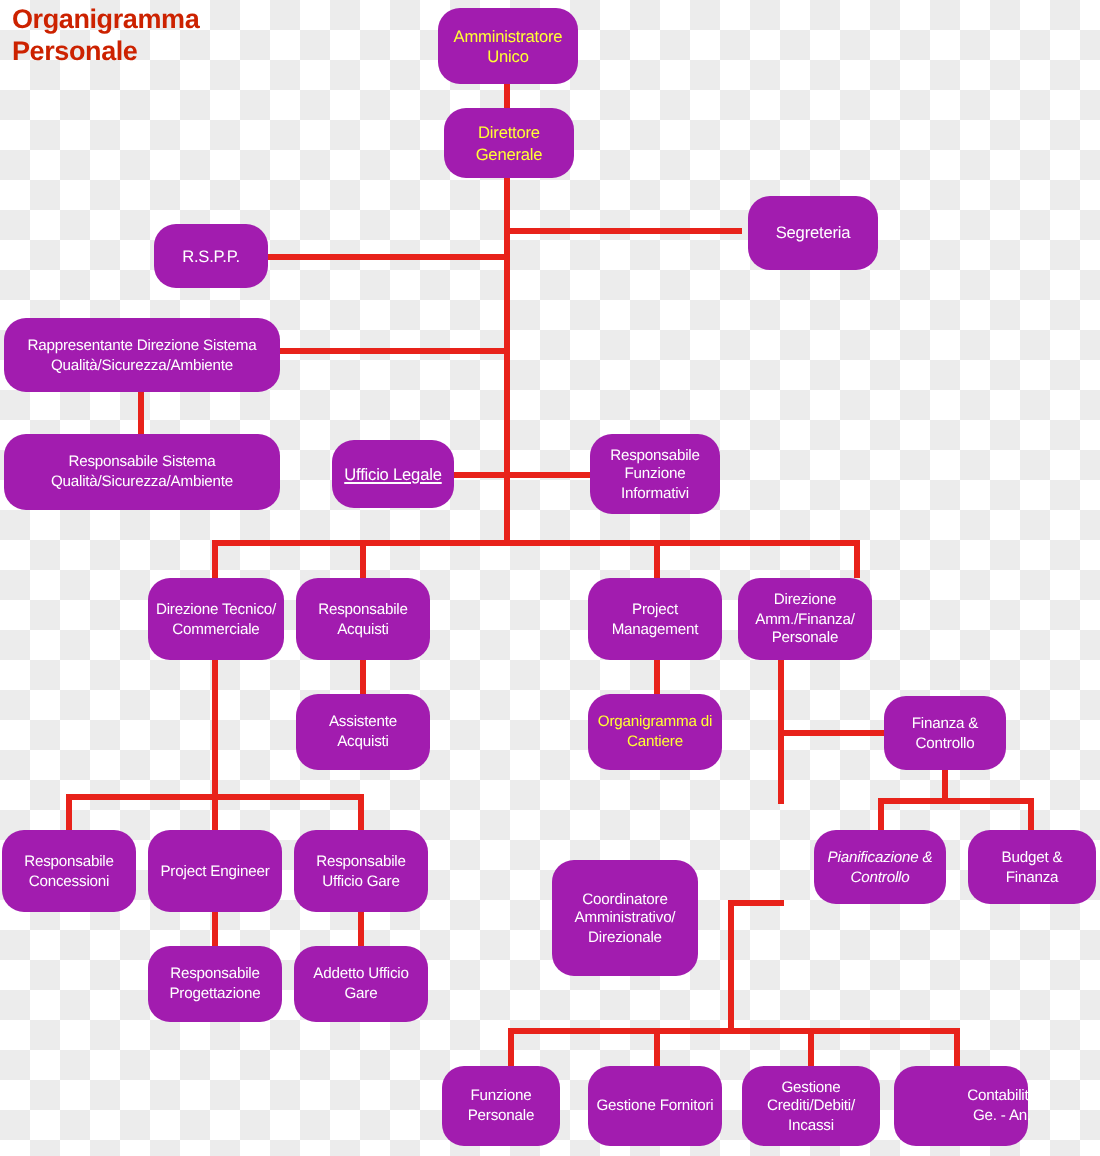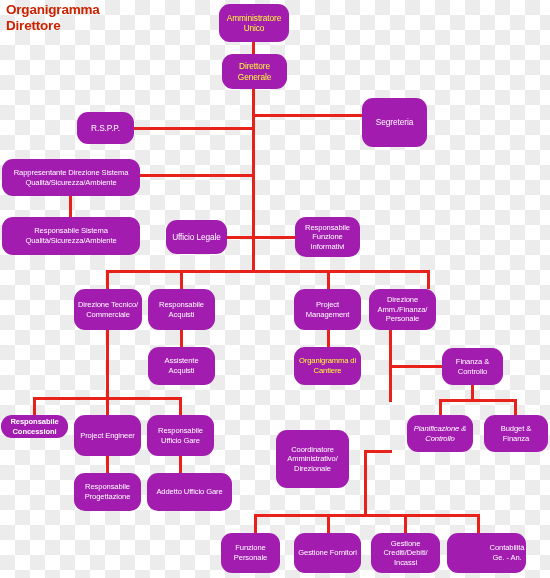--- a/index.html
+++ b/index.html
@@ -46,21 +46,21 @@
   .box.yellow{color:#ffff33;}
   .box.sm{font-size:7.6px;line-height:9.6px;}
 </style>
 </head>
 <body>
 
 <div id="canvas"></div>
 
 <div id="title">
   <div>Organigramma</div>
-  <div>Direttore</div>
+  <div>Personale</div>
 </div>
 
 <div class="ln" style="left:252px;top:41px;width:3px;height:14px;"></div>
 
 <div class="ln" style="left:252px;top:88px;width:3px;height:182px;"></div>
 
 <div class="ln" style="left:252px;top:114px;width:119px;height:3px;"></div>
 
 <div class="ln" style="left:133px;top:127px;width:122px;height:3px;"></div>
 
@@ -108,61 +108,61 @@
 <div class="ln" style="left:254px;top:514px;width:225px;height:3px;"></div>
 <div class="ln" style="left:254px;top:514px;width:3px;height:19px;"></div>
 <div class="ln" style="left:327px;top:514px;width:3px;height:19px;"></div>
 <div class="ln" style="left:404px;top:514px;width:3px;height:19px;"></div>
 <div class="ln" style="left:477px;top:514px;width:3px;height:19px;"></div>
 
 <div class="box yellow" style="left:219px;top:4px;width:70px;height:38px;">Amministratore Unico</div>
 
 <div class="box yellow" style="left:222px;top:54px;width:65px;height:35px;">Direttore Generale</div>
 
-<div class="box" style="left:362px;top:98px;width:65px;height:49px;text-align:center;">Segreteria</div>
+<div class="box" style="left:374px;top:98px;width:65px;height:37px;text-align:center;">Segreteria</div>
 
 <div class="box" style="left:77px;top:112px;width:57px;height:32px;">R.S.P.P.</div>
 
 <div class="box sm" style="left:2px;top:159px;width:138px;height:37px;">Rappresentante Direzione Sistema Qualità/Sicurezza/Ambiente</div>
 
 <div class="box sm" style="left:2px;top:217px;width:138px;height:38px;">Responsabile Sistema Qualità/Sicurezza/Ambiente</div>
 
-<div class="box" style="left:166px;top:220px;width:61px;height:34px;">Ufficio Legale</div>
+<div class="box" style="left:166px;top:220px;width:61px;height:34px;text-decoration:underline;">Ufficio Legale</div>
 
 <div class="box sm" style="left:295px;top:217px;width:65px;height:40px;">Responsabile Funzione Informativi</div>
 
 <div class="box sm" style="left:74px;top:289px;width:68px;height:41px;">Direzione Tecnico/ Commerciale</div>
 
 <div class="box sm" style="left:148px;top:289px;width:67px;height:41px;">Responsabile Acquisti</div>
 
 <div class="box sm" style="left:294px;top:289px;width:67px;height:41px;">Project Management</div>
 
 <div class="box sm" style="left:369px;top:289px;width:67px;height:41px;">Direzione Amm./Finanza/ Personale</div>
 
 <div class="box sm" style="left:148px;top:347px;width:67px;height:38px;">Assistente Acquisti</div>
 
 <div class="box yellow sm" style="left:294px;top:347px;width:67px;height:38px;">Organigramma di Cantiere</div>
 
 <div class="box sm" style="left:442px;top:348px;width:61px;height:37px;">Finanza &amp; Controllo</div>
 
-<div class="box sm" style="left:1px;top:415px;width:67px;height:23px;font-weight:bold;">Responsabile Concessioni</div>
+<div class="box sm" style="left:1px;top:415px;width:67px;height:41px;">Responsabile Concessioni</div>
 
 <div class="box sm" style="left:74px;top:415px;width:67px;height:41px;">Project Engineer</div>
 
 <div class="box sm" style="left:147px;top:415px;width:67px;height:41px;">Responsabile Ufficio Gare</div>
 
 <div class="box sm" style="left:407px;top:415px;width:66px;height:37px;font-style:italic;">Pianificazione &amp; Controllo</div>
 
 <div class="box sm" style="left:484px;top:415px;width:64px;height:37px;">Budget &amp; Finanza</div>
 
 <div class="box sm" style="left:276px;top:430px;width:73px;height:58px;">Coordinatore Amministrativo/ Direzionale</div>
 
 <div class="box sm" style="left:74px;top:473px;width:67px;height:38px;">Responsabile Progettazione</div>
 
-<div class="box sm" style="left:147px;top:473px;width:85px;height:38px;">Addetto Ufficio Gare</div>
+<div class="box sm" style="left:147px;top:473px;width:67px;height:38px;">Addetto Ufficio Gare</div>
 
 <div class="box sm" style="left:221px;top:533px;width:59px;height:40px;">Funzione Personale</div>
 
 <div class="box sm" style="left:294px;top:533px;width:67px;height:40px;">Gestione Fornitori</div>
 
 <div class="box sm" style="left:371px;top:533px;width:69px;height:40px;">Gestione Crediti/Debiti/ Incassi</div>
 
-<div class="box sm" style="left:447px;top:533px;width:79px;height:40px;padding-left:44px;">Contabilità Ge. - An.</div>
+<div class="box sm" style="left:447px;top:533px;width:67px;height:40px;padding-left:44px;">Contabilità Ge. - An.</div>
 
 </body></html>

